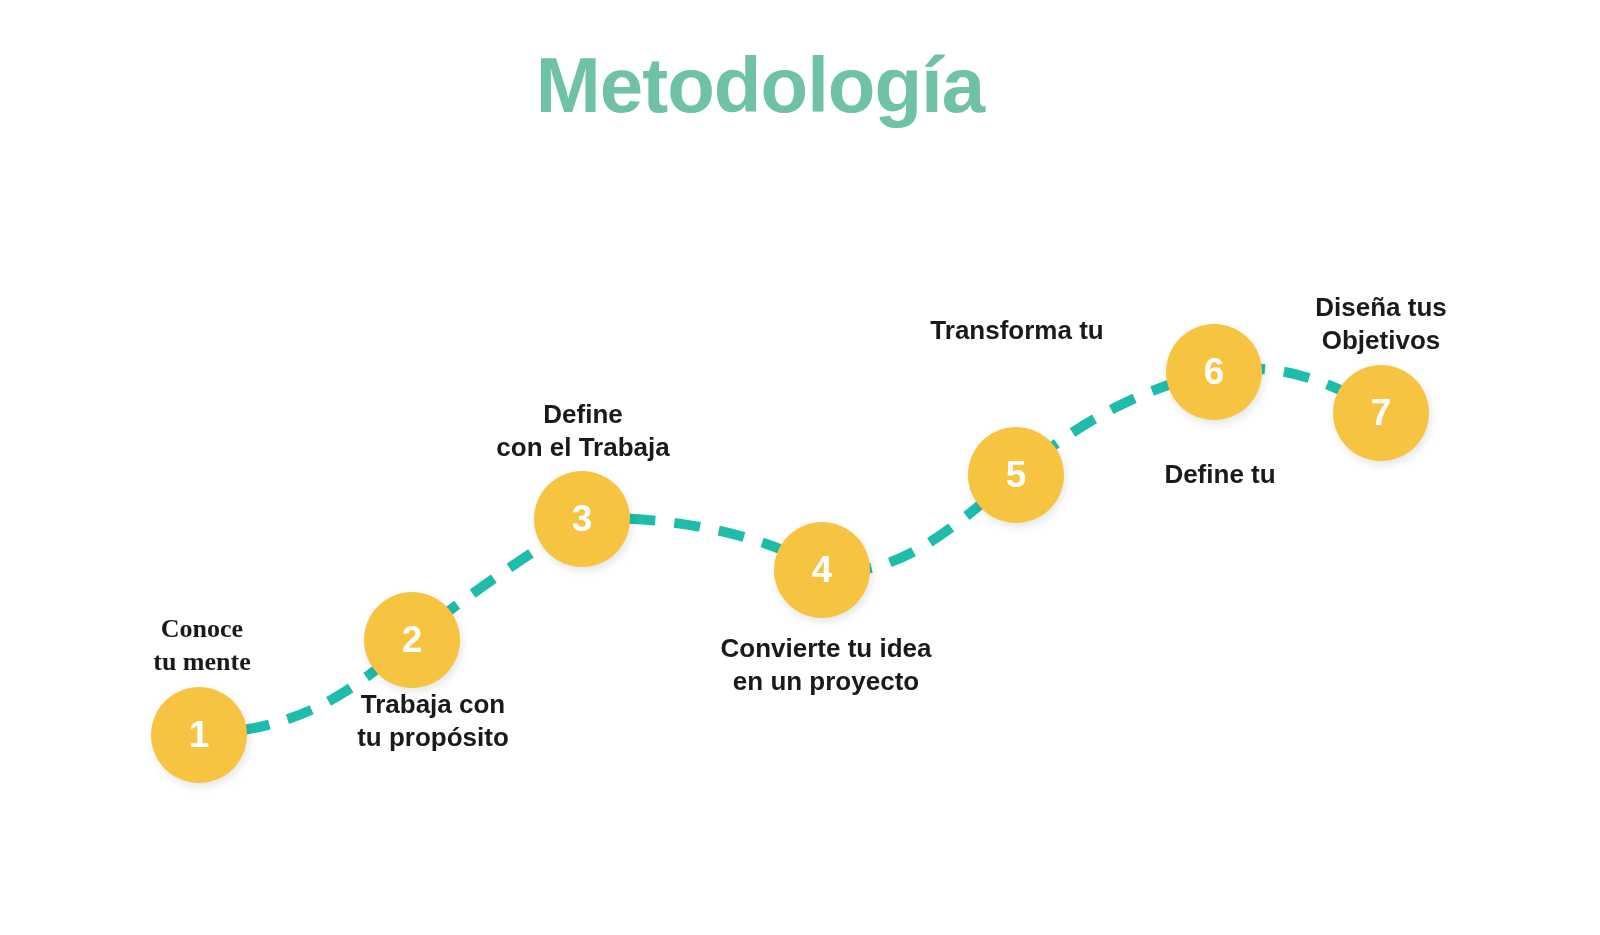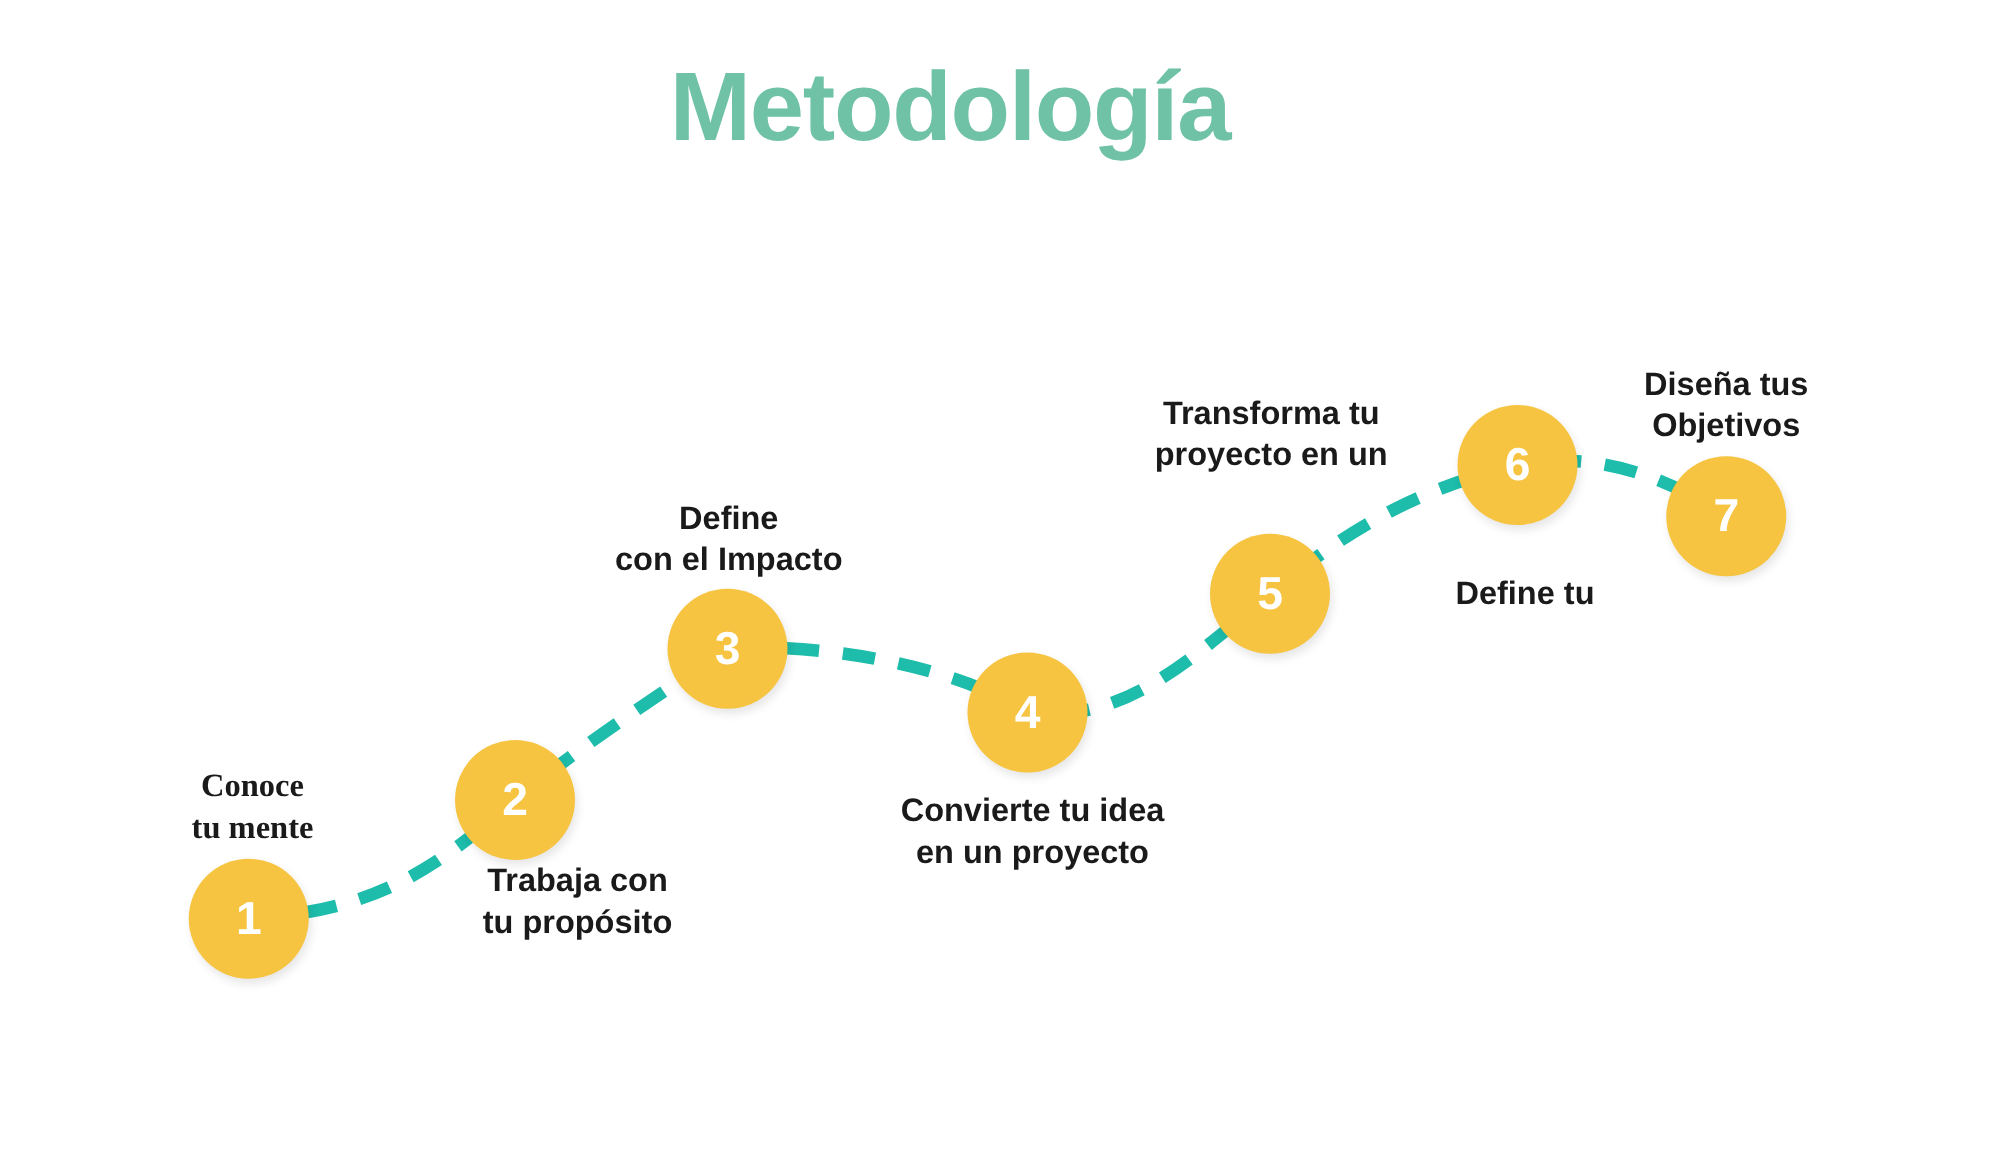--- a/index.html
+++ b/index.html
@@ -69,21 +69,21 @@
   
   .c1 { left: 151px;  top: 687px; }
   .c2 { left: 364px;  top: 592px; }
   .c3 { left: 534px;  top: 471px; }
   .c4 { left: 774px;  top: 522px; }
   .c5 { left: 968px;  top: 427px; }
   .c6 { left: 1166px; top: 324px; }
   .c7 { left: 1333px; top: 365px; }
   
   .l1 { left: 52px;   top: 612px; font-family: Liberation Serif, serif; }
-  .l2 { left: 312px;  top: 688px; }
+  .l2 { left: 283px;  top: 688px; }
   .l3 { left: 433px;  top: 398px; }
   .l4 { left: 676px;  top: 632px; }
   .l5 { left: 867px;  top: 314px; }
   .l6 { left: 1070px; top: 430px; margin-top: 28px; }
   .l7 { left: 1231px; top: 291px; }
 </style>
 </head>
 <body>
 
 <div class="canvas">
@@ -125,29 +125,28 @@
   <div class="label l1">
     <div>Conoce</div>
     <div>tu mente</div>
   </div>
   <div class="label l2">
     <div>Trabaja con</div>
     <div>tu propósito</div>
   </div>
   <div class="label l3">
     <div>Define</div>
-    <div>con el Impacto</div>
+    <div>con el Trabaja</div>
   </div>
   <div class="label l4">
     <div>Convierte tu idea</div>
     <div>en un proyecto</div>
   </div>
   <div class="label l5">
     <div>Transforma tu</div>
-    <div>proyecto en un</div>
   </div>
   <div class="label l6">
     <div>Define tu</div>
   </div>
   <div class="label l7">
     <div>Diseña tus</div>
     <div>Objetivos</div>
   </div>
 
 </div>

